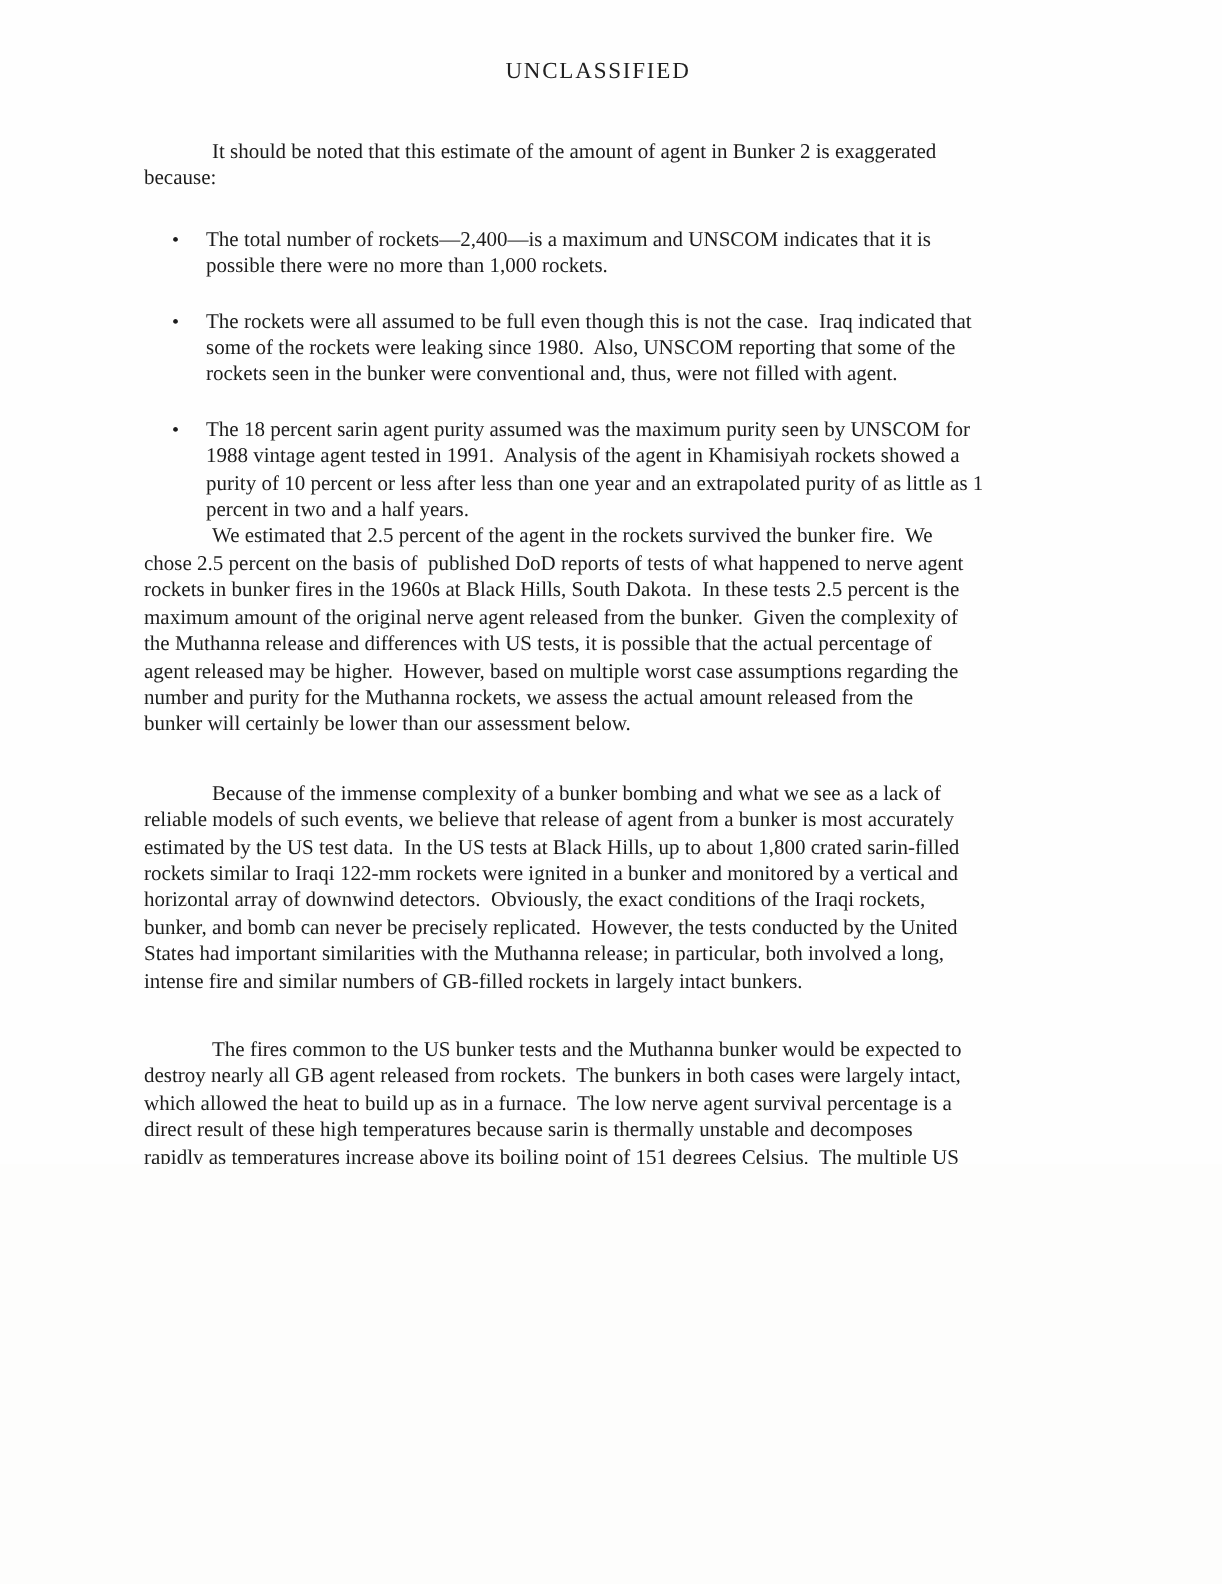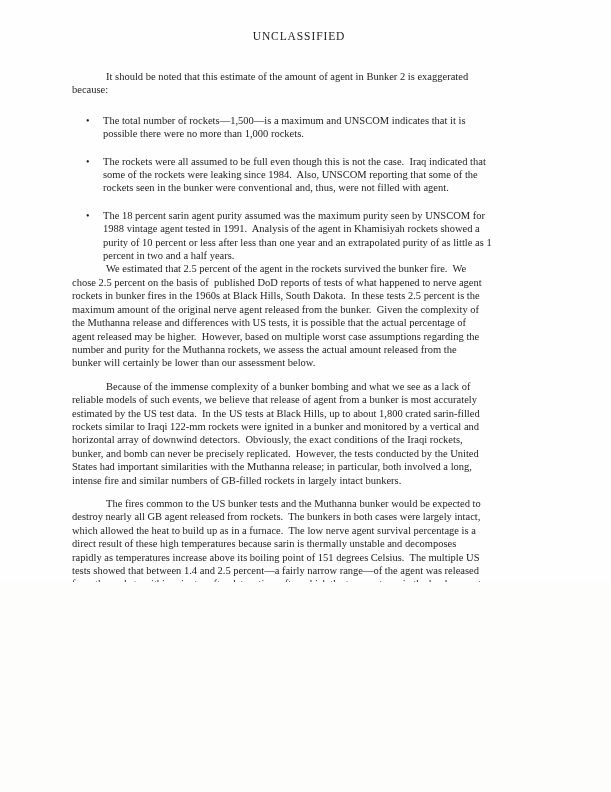--- a/index.html
+++ b/index.html
@@ -54,46 +54,46 @@
   }
   .bullet .btext { flex: 1 1 auto; }
   h2.heading {
     margin: 27px 0 0 0;
     font-size: 11px;
     line-height: 14px;
     font-weight: bold;
     color: #161616;
   }
   .heading + .para { margin-top: 0; }
-  .para + .para { margin-top: 10px; }
+  .para + .para { margin-top: 21px; }
 </style>
 </head>
 <body>
 
 <div class="page">
 
   <div class="classification header">UNCLASSIFIED</div>
 
   <div class="content">
 
     <p class="intro prewrap">It should be noted that this estimate of the amount of agent in Bunker 2 is exaggerated
 because:</p>
 
     <div class="bullet-list">
 
       <div class="bullet">
         <span class="marker">•</span>
-        <span class="btext prewrap">The total number of rockets—1,500—is a maximum and UNSCOM indicates that it is
+        <span class="btext prewrap">The total number of rockets—2,400—is a maximum and UNSCOM indicates that it is
 possible there were no more than 1,000 rockets.</span>
       </div>
 
       <div class="bullet">
         <span class="marker">•</span>
         <span class="btext prewrap">The rockets were all assumed to be full even though this is not the case.  Iraq indicated that
-some of the rockets were leaking since 1984.  Also, UNSCOM reporting that some of the
+some of the rockets were leaking since 1980.  Also, UNSCOM reporting that some of the
 rockets seen in the bunker were conventional and, thus, were not filled with agent.</span>
       </div>
 
       <div class="bullet">
         <span class="marker">•</span>
         <span class="btext prewrap">The 18 percent sarin agent purity assumed was the maximum purity seen by UNSCOM for
 1988 vintage agent tested in 1991.  Analysis of the agent in Khamisiyah rockets showed a
 purity of 10 percent or less after less than one year and an extrapolated purity of as little as 1
 percent in two and a half years.</span>
       </div>

